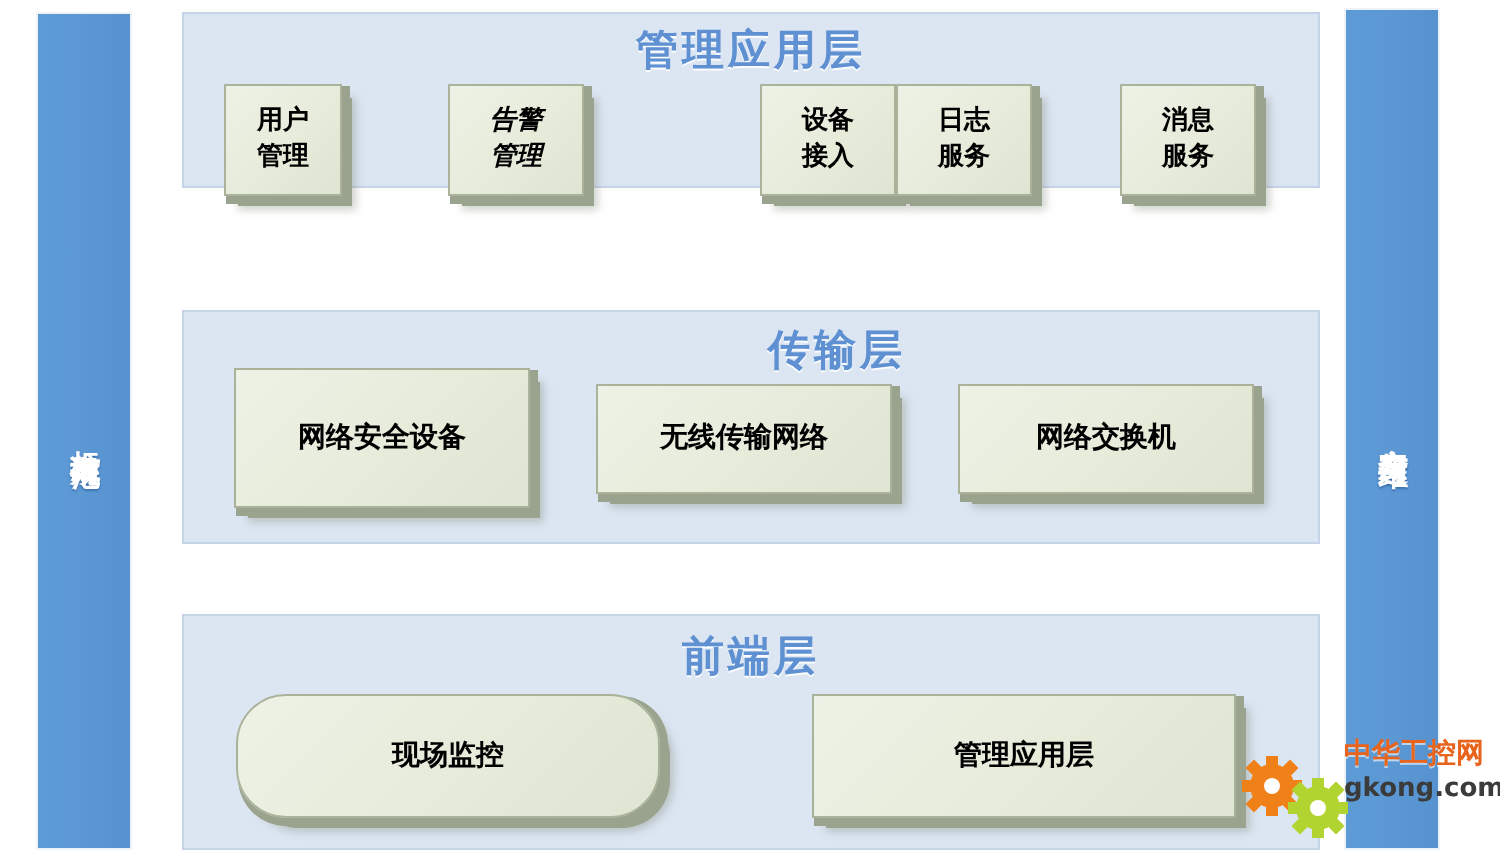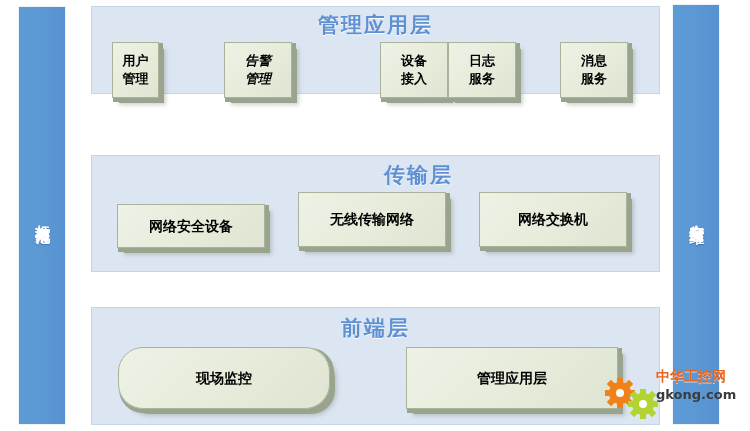--- a/index.html
+++ b/index.html
@@ -97,21 +97,21 @@
        7px 7px 4px rgba(120,128,110,.35);
     line-height: 1.35;
   }
   .node-row-0 { font-size: 13px; }
   .node-row-1 { font-size: 14px; }
   .node-row-2 { font-size: 14px; }
 
   
   #watermark {
     position: absolute;
-    left: 600px;
+    left: 616px;
     top: 362px;
     width: 132px;
     height: 62px;
     pointer-events: none;
   }
   .wm-text-cn {
     position: absolute;
     left: 56px;
     top: 6px;
     font-size: 14px;
@@ -156,21 +156,21 @@
   </div>
 
   <div class="panel" id="panel-1">
     <div class="panel-title">传输层</div>
   </div>
 
   <div class="panel" id="panel-2">
     <div class="panel-title">前端层</div>
   </div>
 
-  <div class="node node-row-0" style="left:112px; top:42px; width:47px; height:56px;">
+  <div class="node node-row-0" style="left:112px; top:42px; width:59px; height:56px;">
     <span>
       <span>用户</span><br><span>管理</span>
     </span>
   </div>
   <div class="node node-row-0" style="left:224px; top:42px; width:68px; height:56px;font-style:italic;">
     <span>
       <span>告警</span><br><span>管理</span>
     </span>
   </div>
   <div class="node node-row-0" style="left:336px; top:42px; width:68px; height:56px;margin-left:44px;">
@@ -182,21 +182,21 @@
     <span>
       <span>日志</span><br><span>服务</span>
     </span>
   </div>
   <div class="node node-row-0" style="left:560px; top:42px; width:68px; height:56px;">
     <span>
       <span>消息</span><br><span>服务</span>
     </span>
   </div>
 
-  <div class="node node-row-1" style="left:117px; top:204px; width:148px; height:44px;justify-content:center;">
+  <div class="node node-row-1" style="left:117px; top:184px; width:148px; height:70px;justify-content:center;">
     <span>网络安全设备</span>
   </div>
   <div class="node node-row-1" style="left:479px; top:192px; width:148px; height:55px;">
     <span>网络交换机</span>
   </div>
   <div class="node node-row-1" style="left:298px; top:192px; width:148px; height:55px;">
     <span>无线传输网络</span>
   </div>
 
   <div class="node node-row-2" style="left:118px; top:347px; width:212px; height:62px;border-radius:25px;">

